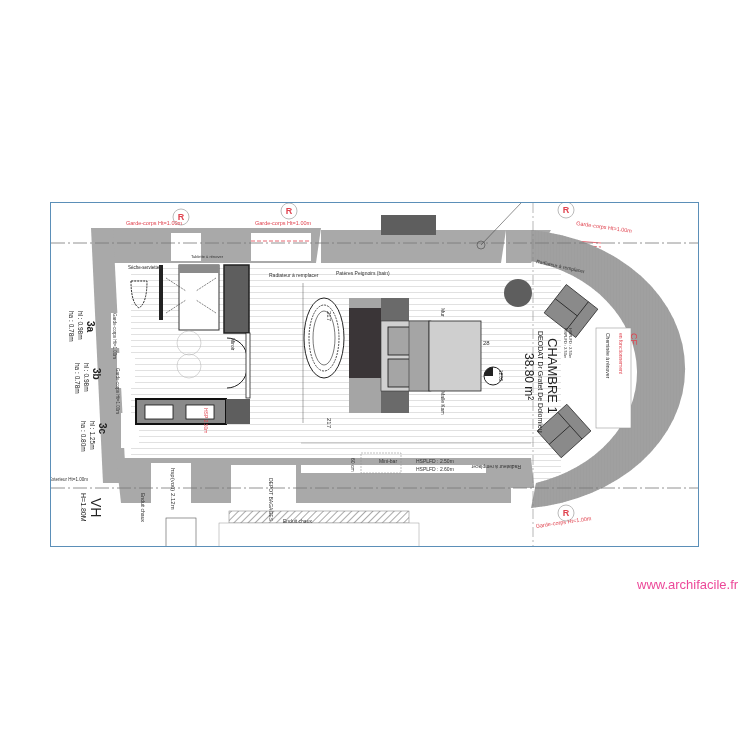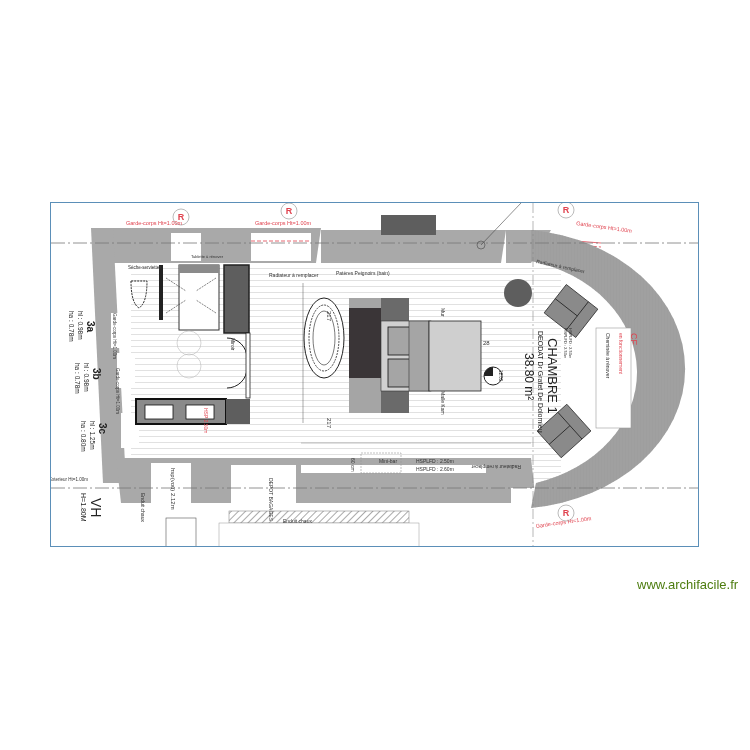--- a/index.html
+++ b/index.html
@@ -1,19 +1,19 @@
 <!DOCTYPE html>
 <html><head>
 <meta charset="utf-8">
 <style>
   html, body { margin:0; padding:0; background:#ffffff; }
   body { width:750px; height:750px; position:relative; overflow:hidden; font-family:"Liberation Sans", sans-serif; }
   #plan-frame { position:absolute; left:50px; top:202px; width:649px; height:345px; border:1px solid #5b8fb8; box-sizing:border-box; overflow:hidden; background:#fff; }
   #plan-frame svg { position:absolute; left:0; top:0; }
-  .watermark { position:absolute; left:637px; top:577px; font-size:13px; color:#4d7c0f; font-family:"Liberation Sans", sans-serif; }
+  .watermark { position:absolute; left:637px; top:577px; font-size:13px; color:#ec4899; font-family:"Liberation Sans", sans-serif; }
   .lbl { font-family:"Liberation Sans", sans-serif; }
 </style>
 </head>
 <body>
 
 <div id="plan-frame">
 <svg width="649" height="345" viewBox="0 0 649 345">
   <defs>
     <pattern id="hlines" width="8" height="6" patternUnits="userSpaceOnUse">
       <line x1="0" y1="5.5" x2="8" y2="5.5" stroke="#d4d4d4" stroke-width="0.7"></line>

